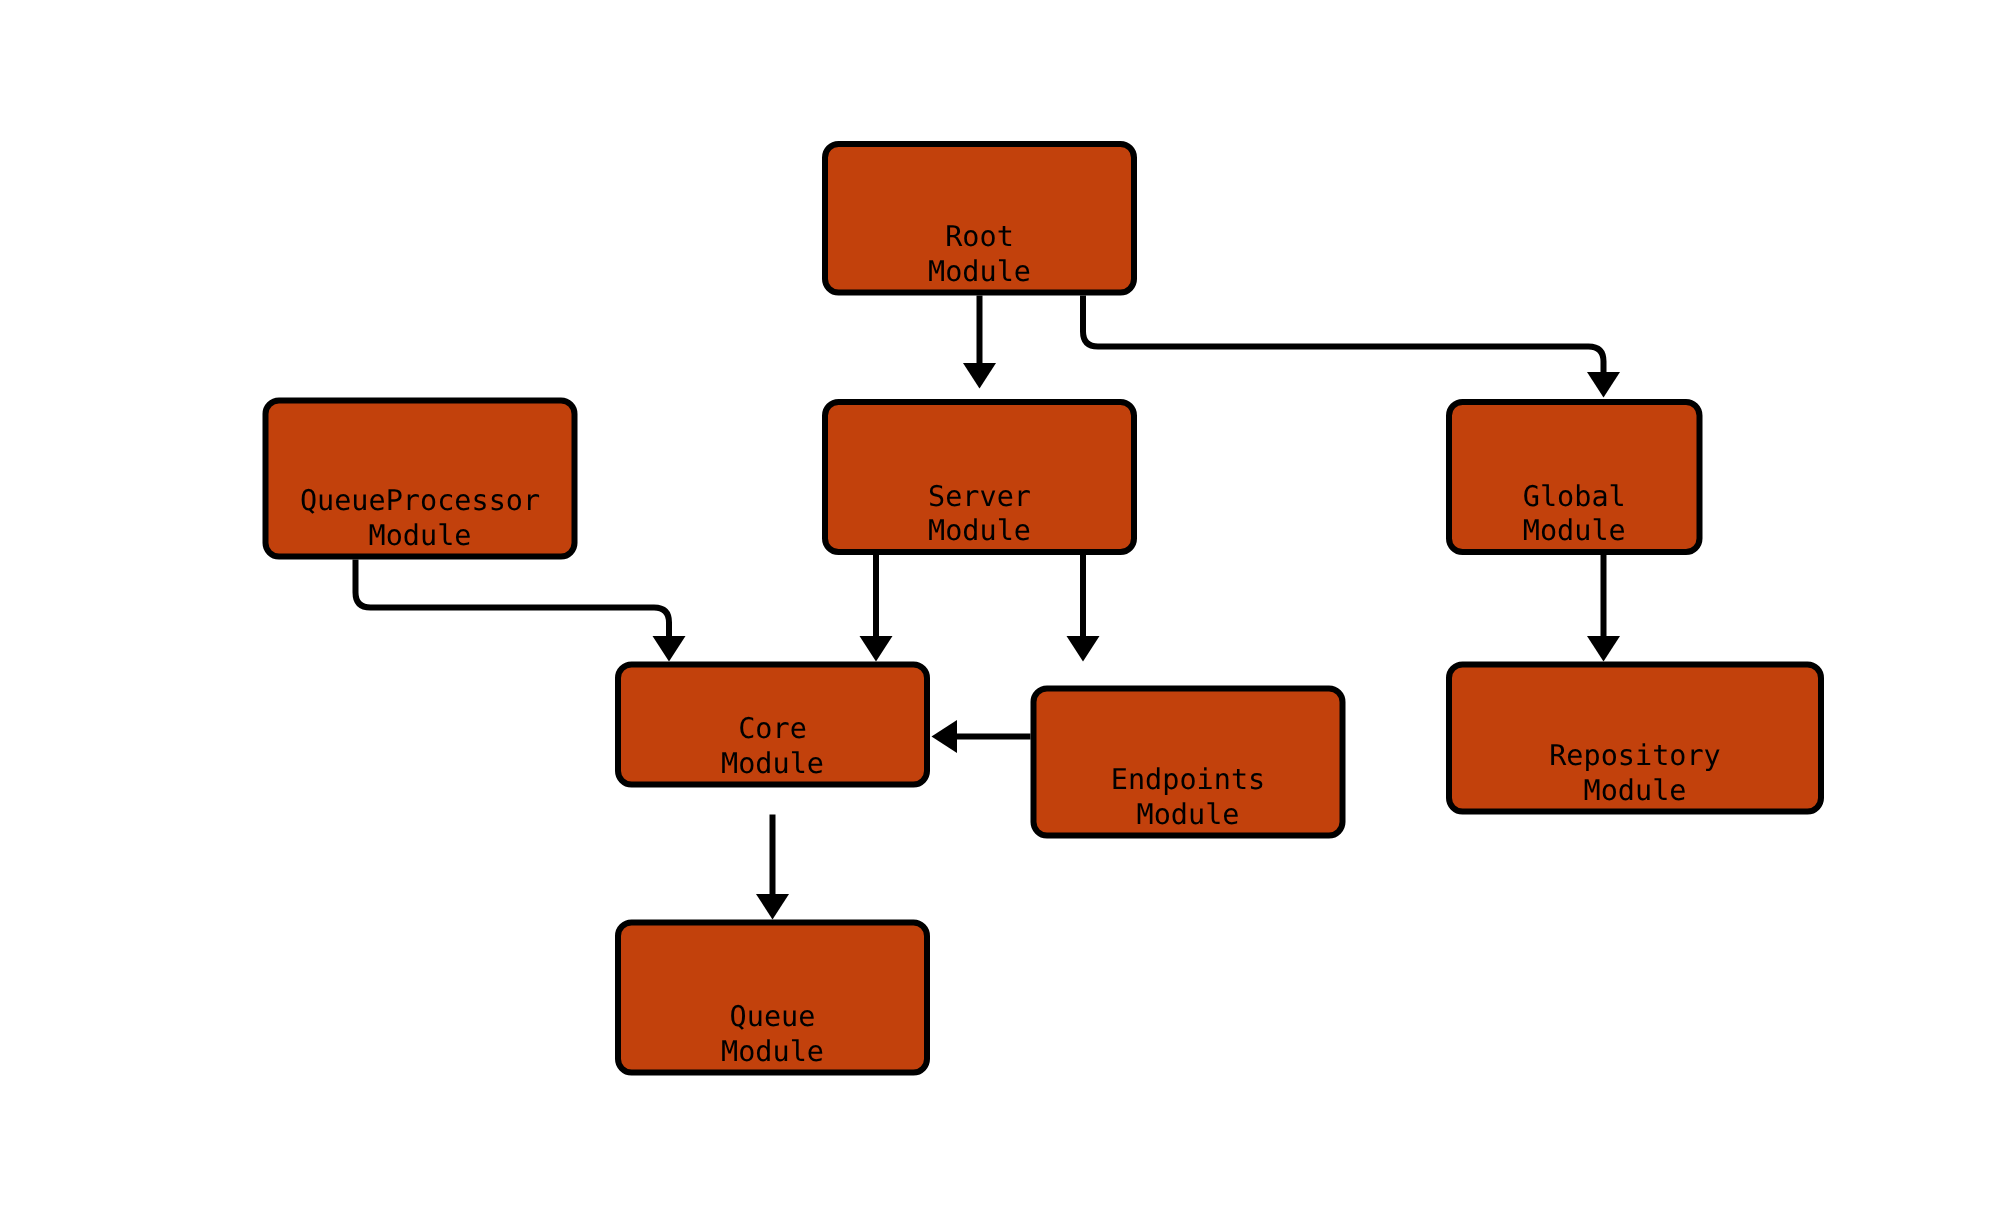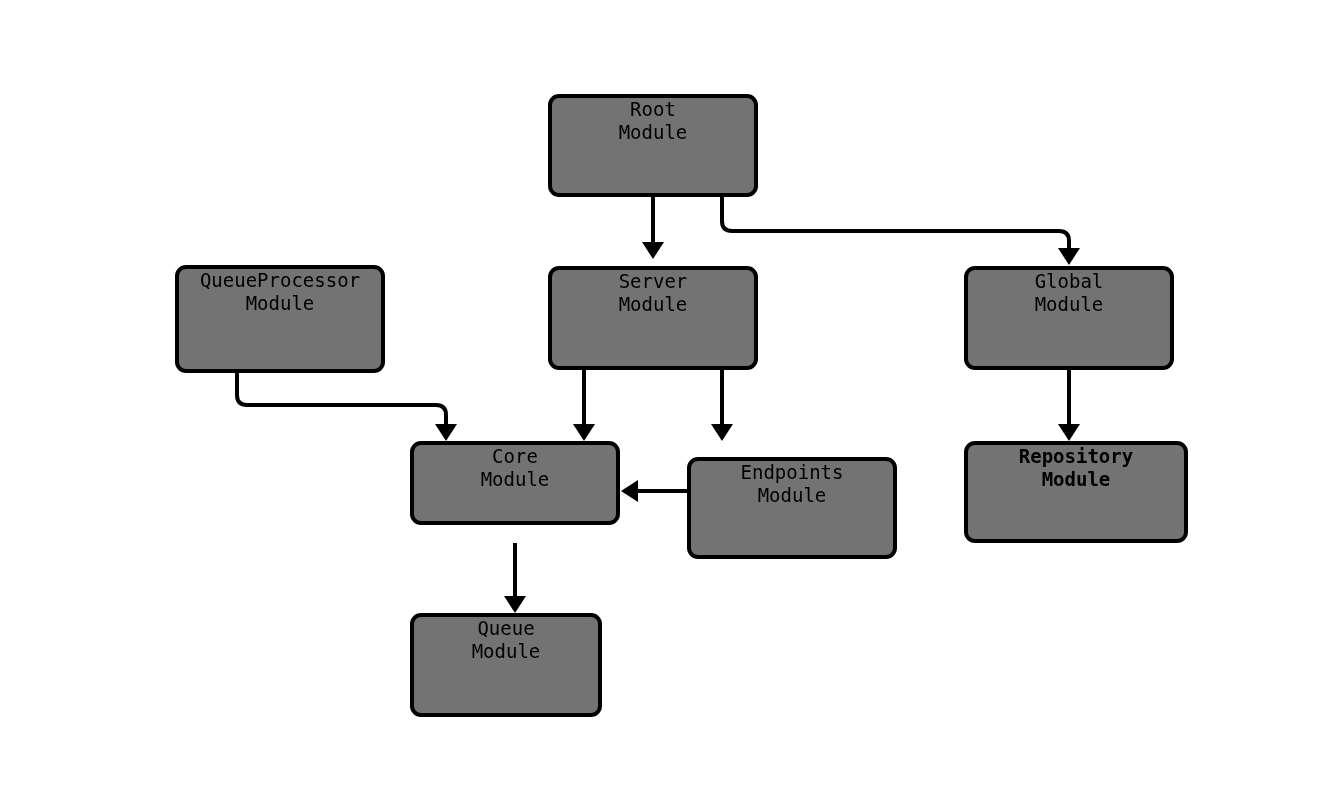--- a/index.html
+++ b/index.html
@@ -22,23 +22,23 @@
     top: 0;
     width: 1337px;
     height: 809px;
     pointer-events: none;
   }
   .node {
     position: absolute;
     box-sizing: border-box;
     border: 4px solid #000000;
     border-radius: 11px;
-    background: #737373;
+    background: #c2410c;
     display: flex;
-    align-items: flex-start;
+    align-items: flex-end;
     justify-content: center;
     text-align: center;
   }
   .node-label {
     font-family: "DejaVu Sans Mono", "Liberation Mono", monospace;
     font-size: 19px;
     line-height: 23px;
     color: #000000;
     white-space: pre;
     letter-spacing: 0px;
@@ -108,38 +108,38 @@
   <div class="node" style="left:133px; top:265px; width:210px; height:108px;margin-left:42px;">
     <span class="node-label">QueueProcessor
 Module</span>
   </div>
 
   <div class="node" style="left:548px; top:266px; width:210px; height:104px;">
     <span class="node-label">Server
 Module</span>
   </div>
 
-  <div class="node" style="left:964px; top:266px; width:210px; height:104px;">
+  <div class="node" style="left:964px; top:266px; width:171px; height:104px;">
     <span class="node-label">Global
 Module</span>
   </div>
 
   <div class="node" style="left:410px; top:441px; width:210px; height:84px;">
     <span class="node-label">Core
 Module</span>
   </div>
 
   <div class="node" style="left:687px; top:441px; width:210px; height:102px;margin-top:16px;">
     <span class="node-label">Endpoints
 Module</span>
   </div>
 
-  <div class="node" style="left:964px; top:441px; width:224px; height:102px;font-weight:bold;">
+  <div class="node" style="left:964px; top:441px; width:252px; height:102px;">
     <span class="node-label">Repository
 Module</span>
   </div>
 
-  <div class="node" style="left:410px; top:613px; width:192px; height:104px;">
+  <div class="node" style="left:410px; top:613px; width:210px; height:104px;">
     <span class="node-label">Queue
 Module</span>
   </div>
 
 </div>
 
 </body></html>

